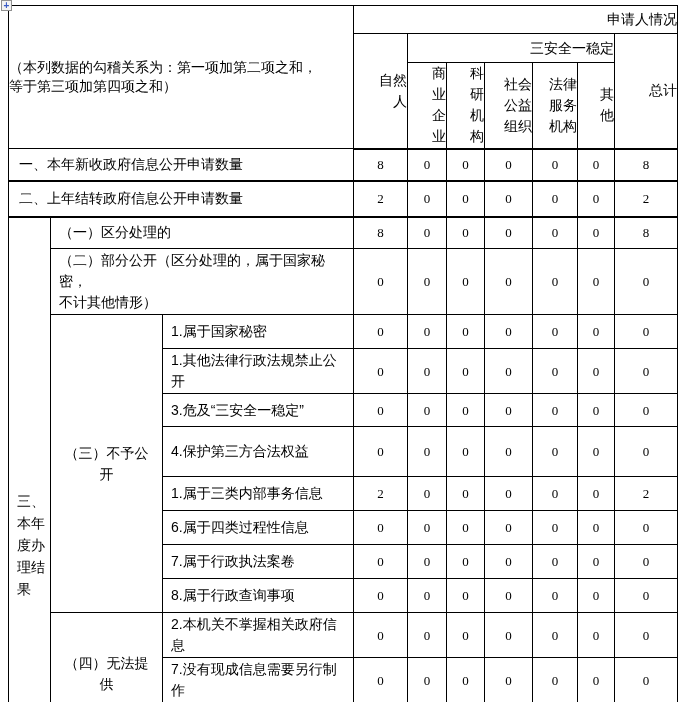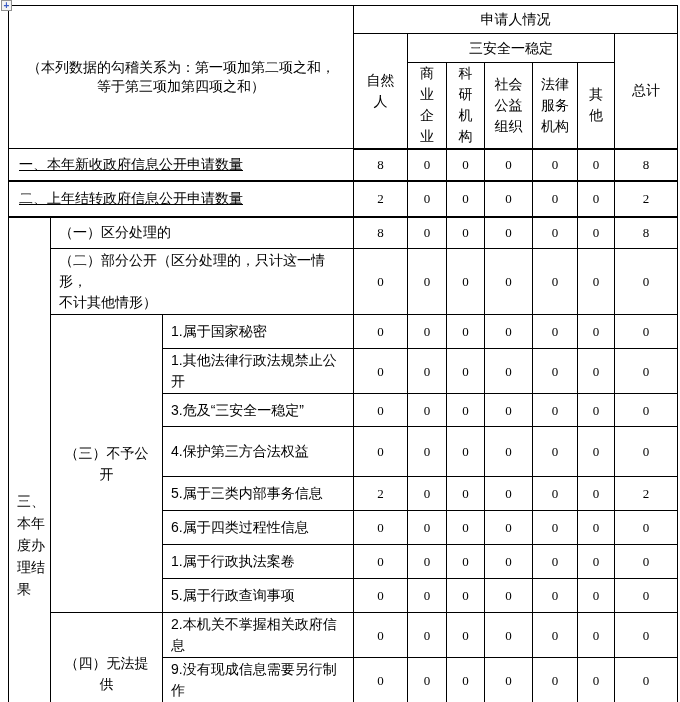--- a/index.html
+++ b/index.html
@@ -6,24 +6,24 @@
   body { background:#ffffff; font-family:"Liberation Sans","DejaVu Sans",sans-serif; }
   .page { position:relative; width:680px; height:702px; overflow:hidden; background:#fff; }
   .handle { position:absolute; left:1px; top:0; width:11px; height:11px;
             border:1px solid #909090; background:#f2f2f2; color:#3a5bc7;
             font-size:10px; line-height:9px; text-align:center; font-weight:bold; z-index:2; }
   table.doc { position:absolute; left:8px; top:5px; width:669px;
               border-collapse:collapse; table-layout:fixed; }
   td { border:1px solid #000; color:#000; font-size:14px; line-height:21px;
        overflow:hidden; vertical-align:middle; }
   td.hb { border-bottom-width:2px; }
-  .hdr { text-align:center; white-space:pre-line; }
-  .note { text-align:center; white-space:pre-line; font-size:14px; line-height:19px; }
+  .hdr { text-align:right; white-space:pre-line; }
+  .note { text-align:left; white-space:pre-line; font-size:14px; line-height:19px; }
   .lbl { text-align:left; padding:1px 4px 1px 8px; white-space:pre-line; }
-  .pad10 { padding-left:10px;text-decoration:underline; }
+  .pad10 { padding-left:10px; }
   .grp { text-align:center; white-space:pre-line; padding:0 8px; }
   .secA { vertical-align:top; padding-top:272px; padding-left:8px;
           white-space:pre-line; line-height:22px; }
   .v { font-family:"Liberation Serif","DejaVu Serif",serif; font-size:13px;
        text-align:center; }
 </style>
 </head>
 <body>
 
 <div class="page">
@@ -106,21 +106,21 @@
       <td class="v">8</td>
       <td class="v">0</td>
       <td class="v">0</td>
       <td class="v">0</td>
       <td class="v">0</td>
       <td class="v">0</td>
       <td class="v">8</td>
     </tr>
 
     <tr style="height:43px">
-      <td class="lbl" colspan="2">（二）部分公开（区分处理的，只计这一情形，
+      <td class="lbl" colspan="2">（二）部分公开（区分处理的，属于国家秘密，
 不计其他情形）</td>
       <td class="v">0</td>
       <td class="v">0</td>
       <td class="v">0</td>
       <td class="v">0</td>
       <td class="v">0</td>
       <td class="v">0</td>
       <td class="v">0</td>
     </tr>
 
@@ -160,51 +160,51 @@
       <td class="lbl">4.保护第三方合法权益</td>
       <td class="v">0</td>
       <td class="v">0</td>
       <td class="v">0</td>
       <td class="v">0</td>
       <td class="v">0</td>
       <td class="v">0</td>
       <td class="v">0</td>
     </tr>
     <tr style="height:34px">
-      <td class="lbl">5.属于三类内部事务信息</td>
+      <td class="lbl">1.属于三类内部事务信息</td>
       <td class="v">2</td>
       <td class="v">0</td>
       <td class="v">0</td>
       <td class="v">0</td>
       <td class="v">0</td>
       <td class="v">0</td>
       <td class="v">2</td>
     </tr>
     <tr style="height:34px">
       <td class="lbl">6.属于四类过程性信息</td>
       <td class="v">0</td>
       <td class="v">0</td>
       <td class="v">0</td>
       <td class="v">0</td>
       <td class="v">0</td>
       <td class="v">0</td>
       <td class="v">0</td>
     </tr>
     <tr style="height:34px">
-      <td class="lbl">1.属于行政执法案卷</td>
-      <td class="v">0</td>
-      <td class="v">0</td>
-      <td class="v">0</td>
-      <td class="v">0</td>
-      <td class="v">0</td>
-      <td class="v">0</td>
-      <td class="v">0</td>
-    </tr>
-    <tr style="height:34px">
-      <td class="lbl">5.属于行政查询事项</td>
+      <td class="lbl">7.属于行政执法案卷</td>
+      <td class="v">0</td>
+      <td class="v">0</td>
+      <td class="v">0</td>
+      <td class="v">0</td>
+      <td class="v">0</td>
+      <td class="v">0</td>
+      <td class="v">0</td>
+    </tr>
+    <tr style="height:34px">
+      <td class="lbl">8.属于行政查询事项</td>
       <td class="v">0</td>
       <td class="v">0</td>
       <td class="v">0</td>
       <td class="v">0</td>
       <td class="v">0</td>
       <td class="v">0</td>
       <td class="v">0</td>
     </tr>
 
     <tr style="height:41px">
@@ -213,21 +213,21 @@
 息</td>
       <td class="v">0</td>
       <td class="v">0</td>
       <td class="v">0</td>
       <td class="v">0</td>
       <td class="v">0</td>
       <td class="v">0</td>
       <td class="v">0</td>
     </tr>
     <tr style="height:43px">
-      <td class="lbl">9.没有现成信息需要另行制
+      <td class="lbl">7.没有现成信息需要另行制
 作</td>
       <td class="v">0</td>
       <td class="v">0</td>
       <td class="v">0</td>
       <td class="v">0</td>
       <td class="v">0</td>
       <td class="v">0</td>
       <td class="v">0</td>
     </tr>
     <tr style="height:32px">

